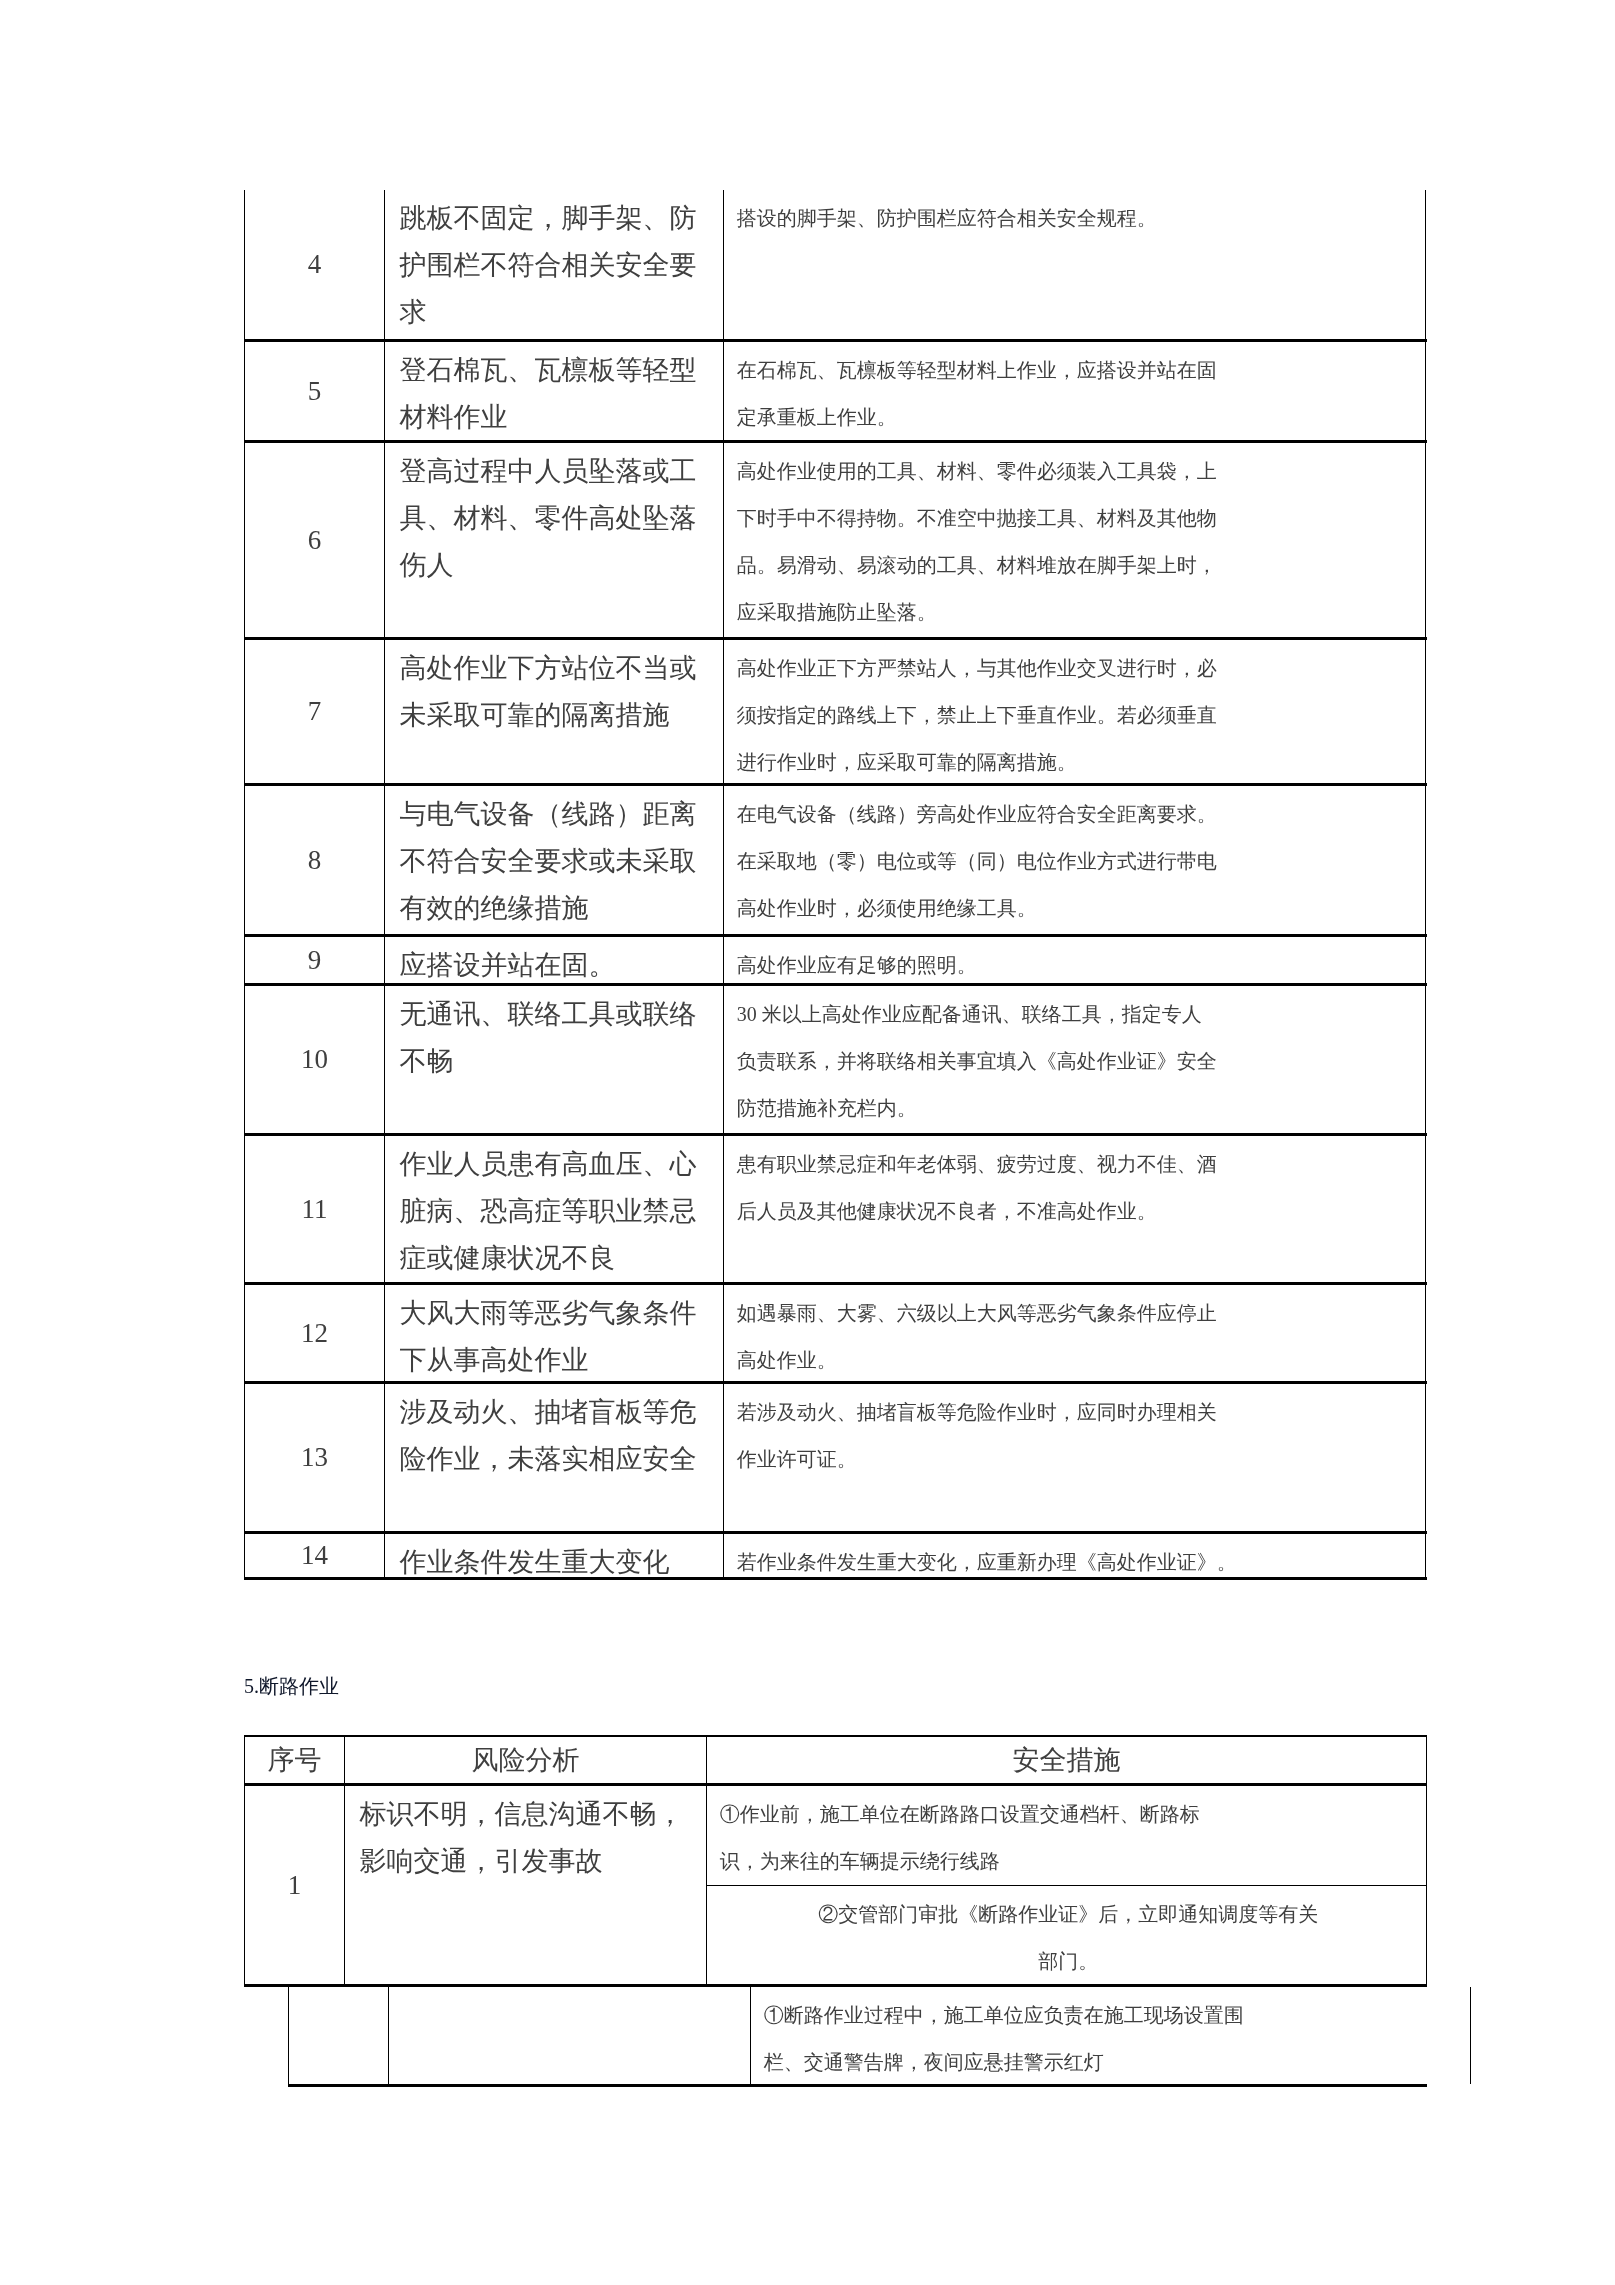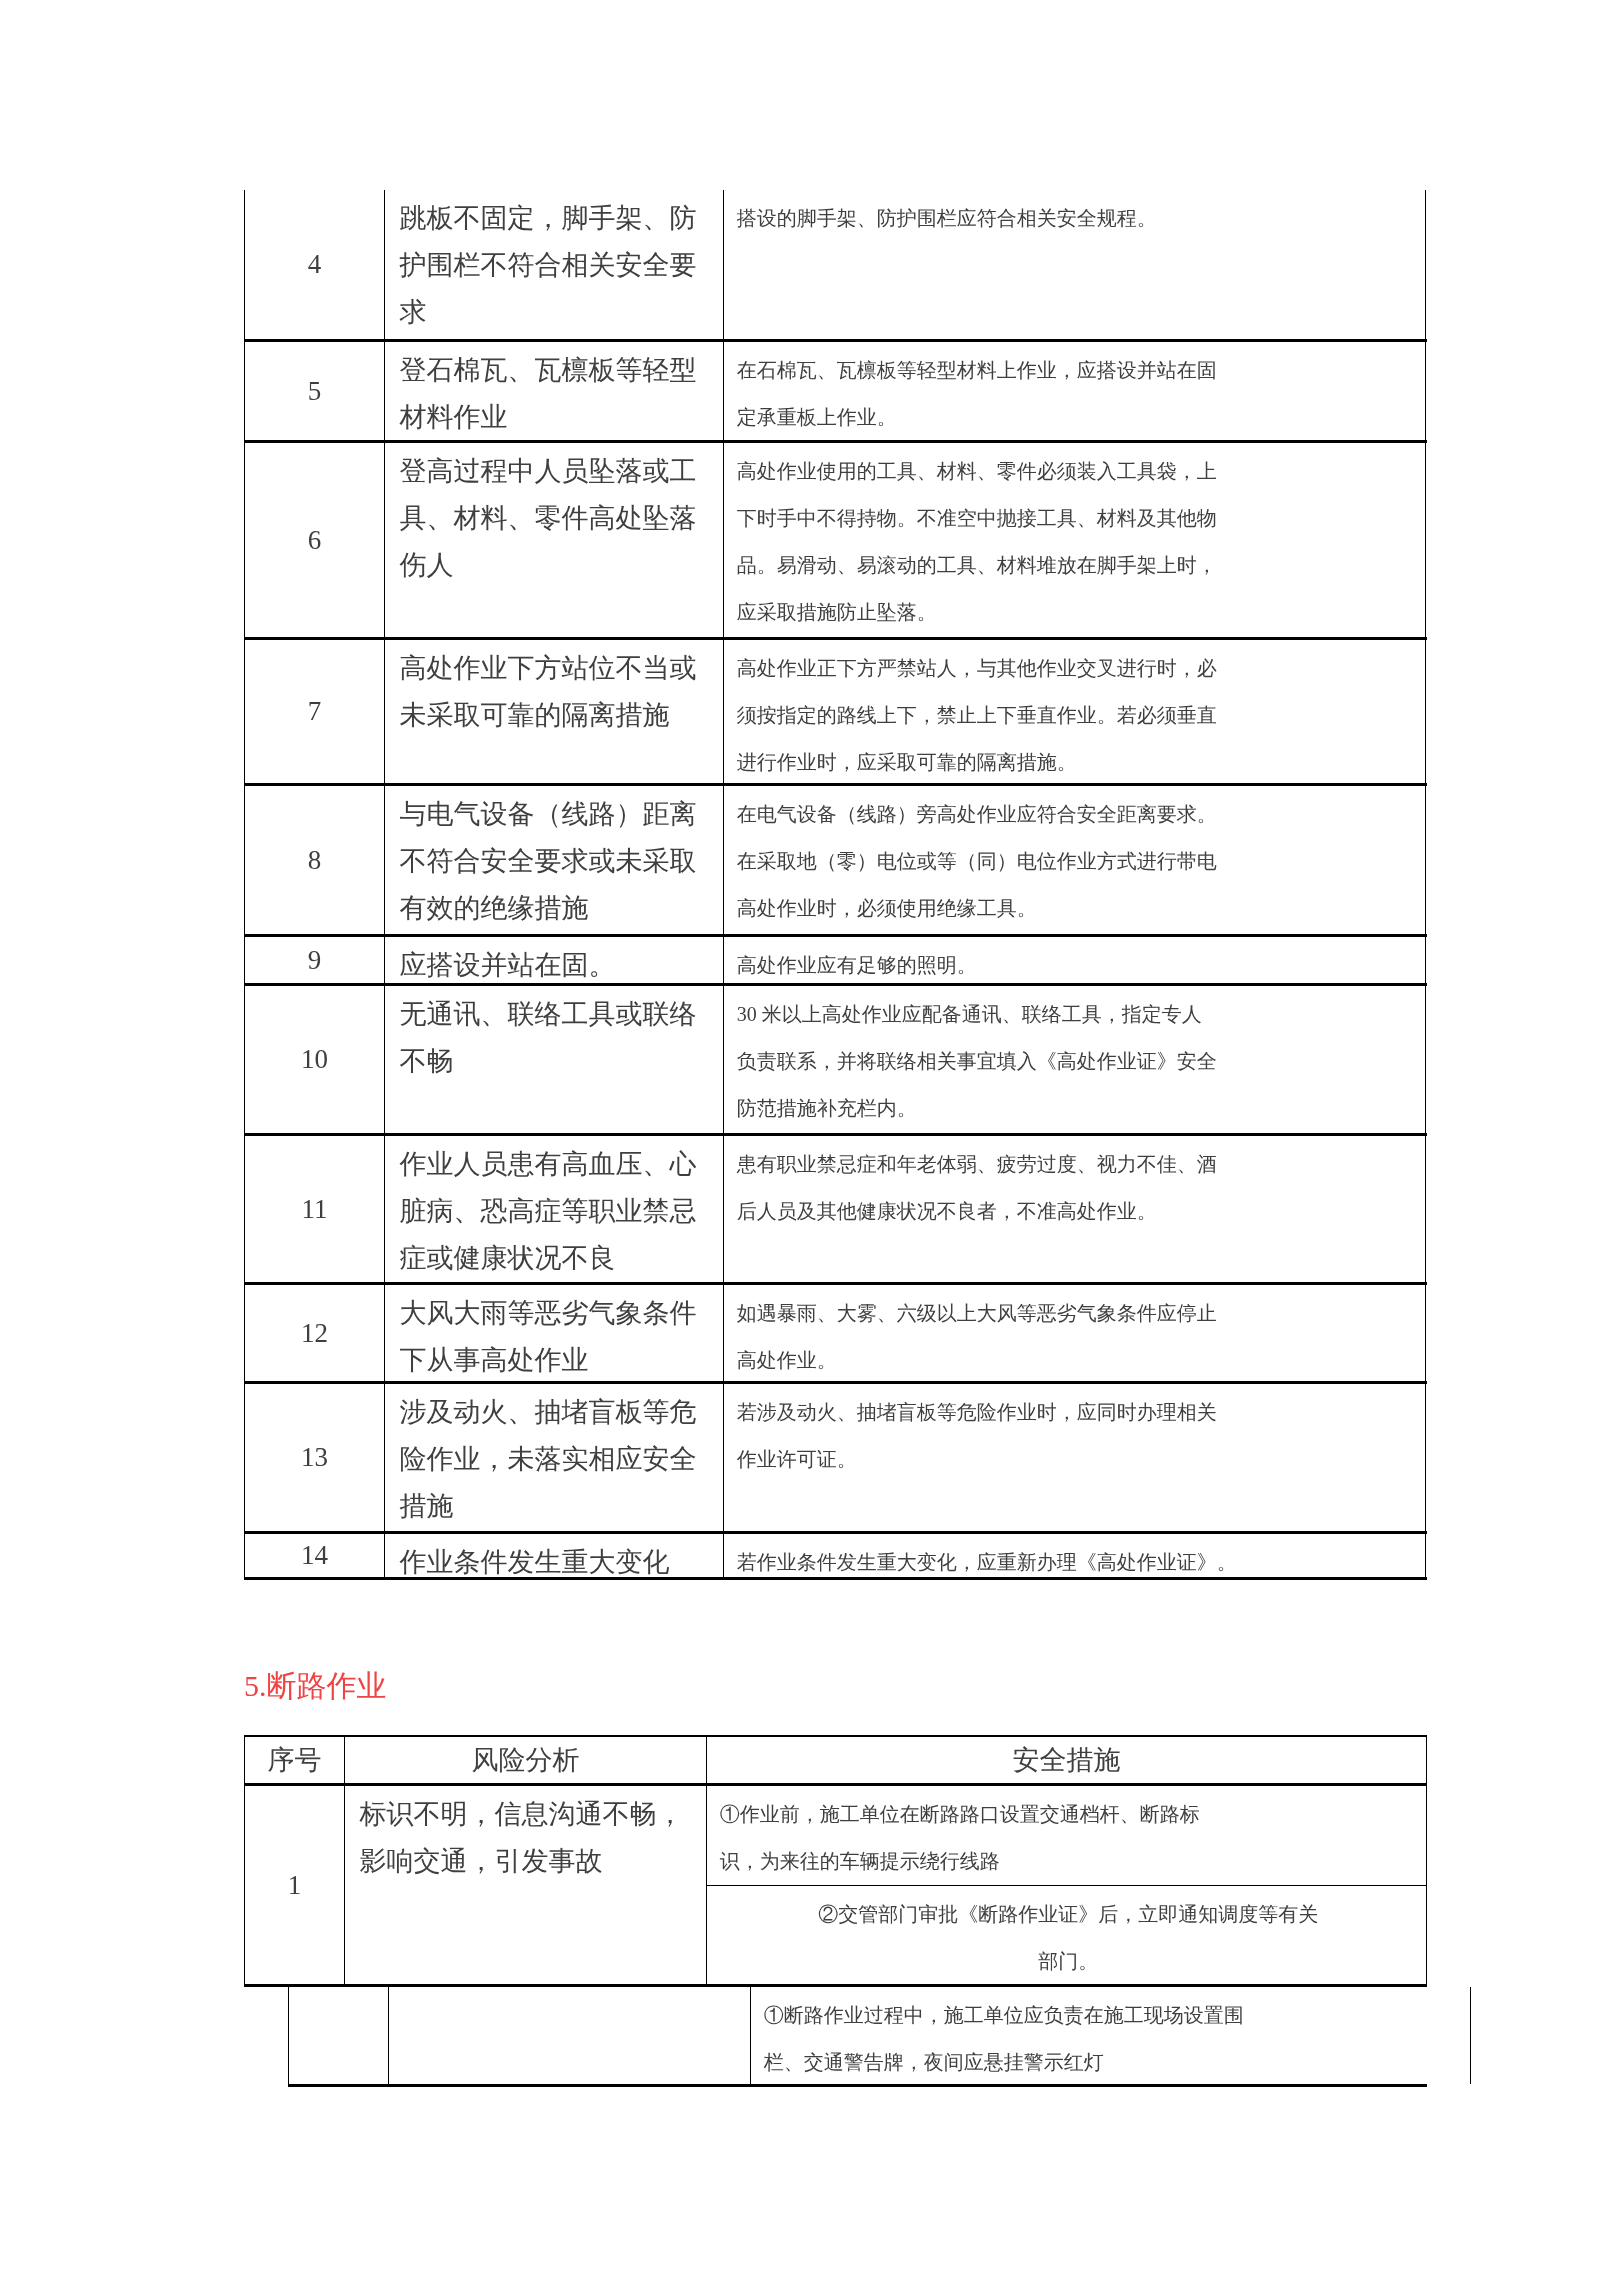--- a/index.html
+++ b/index.html
@@ -50,22 +50,22 @@
     border-bottom:3.6px solid #000;
   }
   .header-cell{
     box-sizing:border-box;
     border-right:1.8px solid #000;
     display:flex;align-items:center;justify-content:center;
     font-size:27px;
   }
   .section-heading{
     position:absolute;left:244px;top:1666px;
-    font-size:30px;line-height:40px;
-    color:#ef4444;
+    font-size:20px;line-height:40px;
+    color:#0f172a;
   }
 </style>
 </head>
 <body>
 
 <div class="page">
 
   <div id="table1" class="doc-table">
       <div class="table-row t1" style="height: 152px;">
         <div class="cell cell-num">4</div>
@@ -188,21 +188,20 @@
             <div class="line">如遇暴雨、大雾、六级以上大风等恶劣气象条件应停止</div>
             <div class="line">高处作业。</div>
           </div>
         </div>
       </div>
       <div class="table-row t1" style="height: 150px;">
         <div class="cell cell-num">13</div>
         <div class="cell cell-text">
           <div class="line">涉及动火、抽堵盲板等危</div>
           <div class="line">险作业，未落实相应安全</div>
-          <div class="line">措施</div>
         </div>
         <div class="cell measure-wrap">
           <div class="subcell">
             <div class="line">若涉及动火、抽堵盲板等危险作业时，应同时办理相关</div>
             <div class="line">作业许可证。</div>
           </div>
         </div>
       </div>
       <div class="table-row t1" style="height: 46px;">
         <div class="cell cell-num">14</div>

